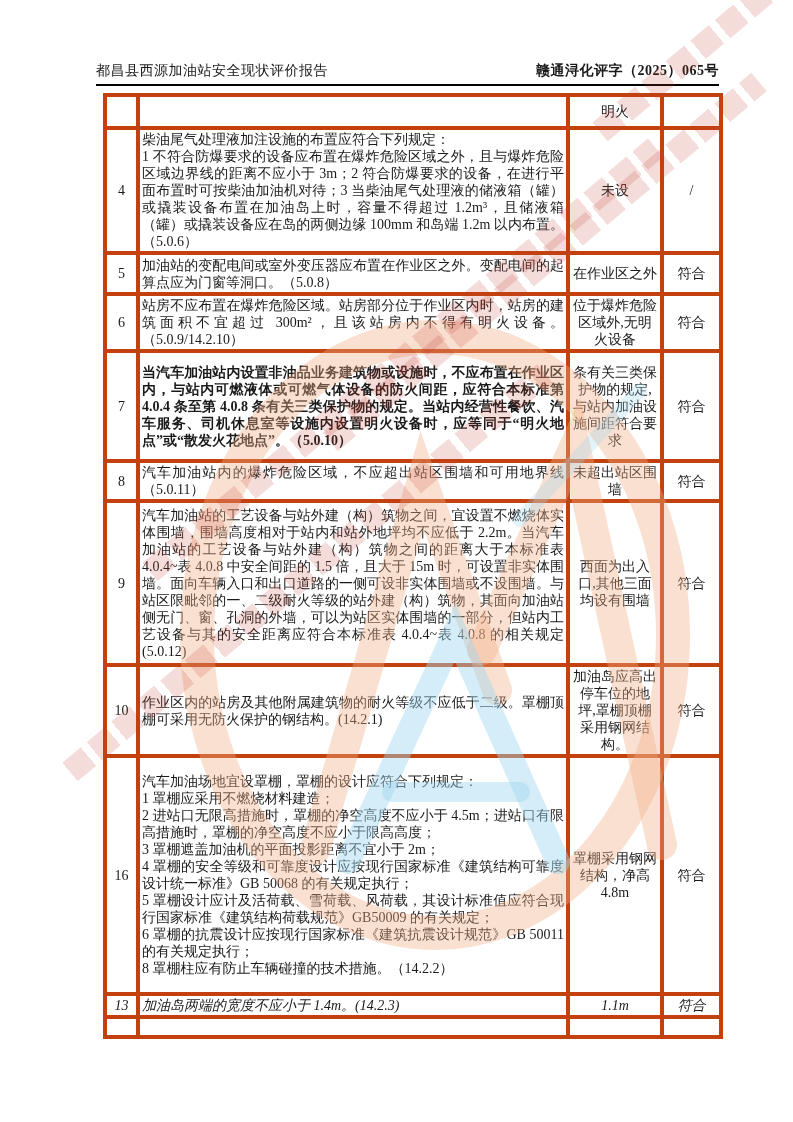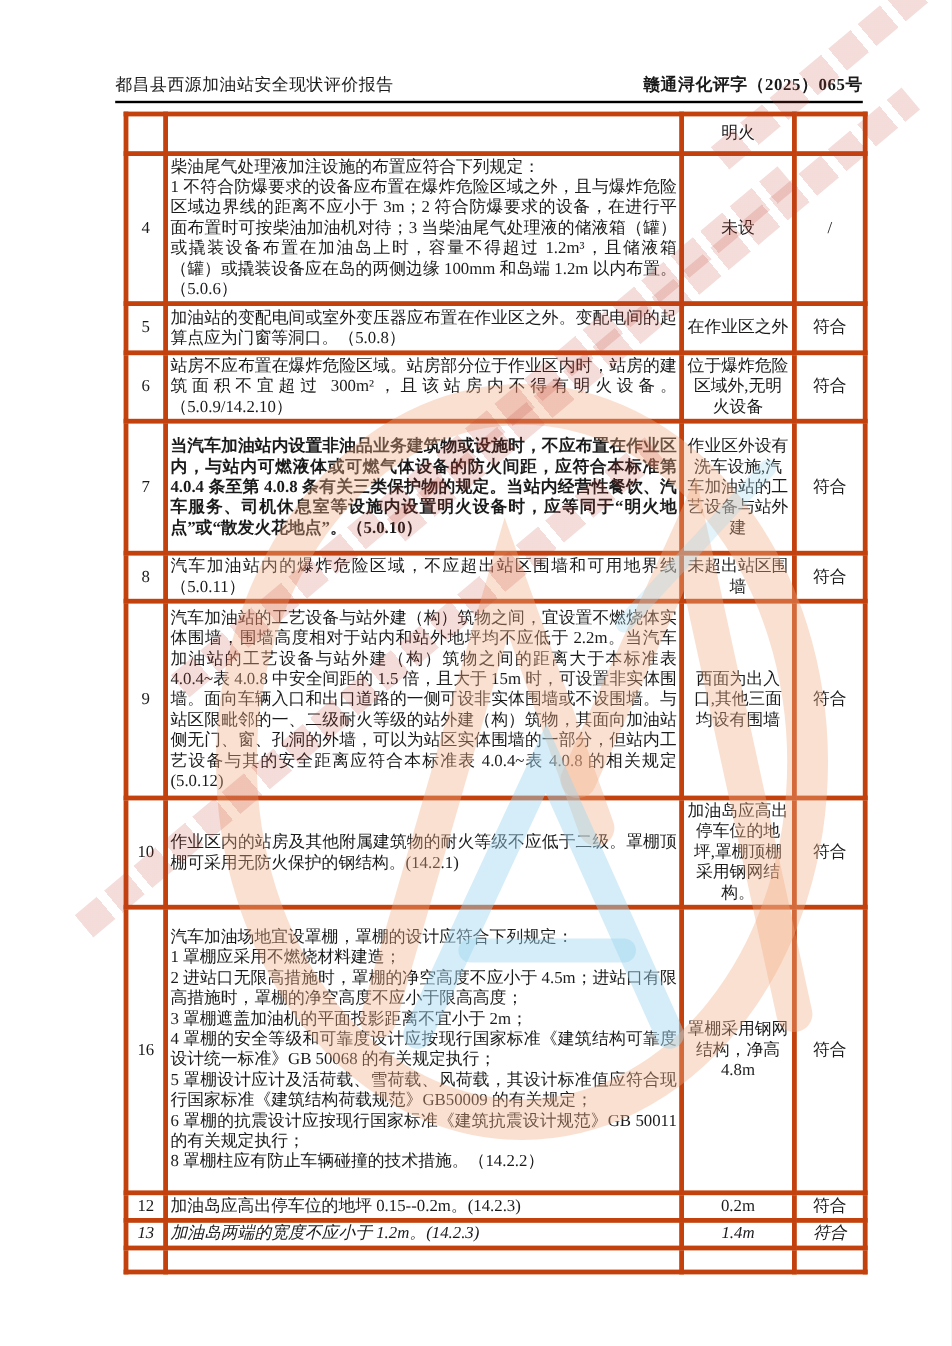--- a/index.html
+++ b/index.html
@@ -81,21 +81,21 @@
       </tr>
       <tr class="h45">
         <td class="c-no">6</td>
         <td class="c-content">站房不应布置在爆炸危险区域。站房部分位于作业区内时，站房的建筑面积不宜超过 300m²，且该站房内不得有明火设备。（5.0.9/14.2.10）</td>
         <td class="c-result">位于爆炸危险区域外,无明火设备</td>
         <td class="c-ok">符合</td>
       </tr>
       <tr class="h112">
         <td class="c-no">7</td>
         <td class="c-content bold">当汽车加油站内设置非油品业务建筑物或设施时，不应布置在作业区内，与站内可燃液体或可燃气体设备的防火间距，应符合本标准第 4.0.4 条至第 4.0.8 条有关三类保护物的规定。当站内经营性餐饮、汽车服务、司机休息室等设施内设置明火设备时，应等同于“明火地点”或“散发火花地点”。（5.0.10）</td>
-        <td class="c-result">作业区外设有洗车设施,汽车加油站的工艺设备与站外建</td>
+        <td class="c-result">条有关三类保护物的规定,与站内加油设施间距符合要求</td>
         <td class="c-ok">符合</td>
       </tr>
       <tr class="h40">
         <td class="c-no">8</td>
         <td class="c-content">汽车加油站内的爆炸危险区域，不应超出站区围墙和可用地界线（5.0.11）</td>
         <td class="c-result">未超出站区围墙</td>
         <td class="c-ok">符合</td>
       </tr>
       <tr class="h166">
         <td class="c-no">9</td>
@@ -115,30 +115,24 @@
 1 罩棚应采用不燃烧材料建造；
 2 进站口无限高措施时，罩棚的净空高度不应小于 4.5m；进站口有限高措施时，罩棚的净空高度不应小于限高高度；
 3 罩棚遮盖加油机的平面投影距离不宜小于 2m；
 4 罩棚的安全等级和可靠度设计应按现行国家标准《建筑结构可靠度设计统一标准》GB 50068 的有关规定执行；
 5 罩棚设计应计及活荷载、雪荷载、风荷载，其设计标准值应符合现行国家标准《建筑结构荷载规范》GB50009 的有关规定；
 6 罩棚的抗震设计应按现行国家标准《建筑抗震设计规范》GB 50011 的有关规定执行；
 8 罩棚柱应有防止车辆碰撞的技术措施。（14.2.2）</td>
         <td class="c-result">罩棚采用钢网结构，净高 4.8m</td>
         <td class="c-ok">符合</td>
       </tr>
-      <tr class="h23">
-        <td class="c-no">12</td>
-        <td class="c-content">加油岛应高出停车位的地坪 0.15--0.2m。(14.2.3)</td>
-        <td class="c-result">0.2m</td>
-        <td class="c-ok">符合</td>
-      </tr>
       <tr class="h22">
         <td class="c-no">13</td>
-        <td class="c-content">加油岛两端的宽度不应小于 1.2m。(14.2.3)</td>
-        <td class="c-result">1.4m</td>
+        <td class="c-content">加油岛两端的宽度不应小于 1.4m。(14.2.3)</td>
+        <td class="c-result">1.1m</td>
         <td class="c-ok">符合</td>
       </tr>
       <tr class="h22">
         <td class="c-no"></td>
         <td class="c-content"></td>
         <td class="c-result"></td>
         <td class="c-ok"></td>
       </tr>
     </tbody>
   </table>

